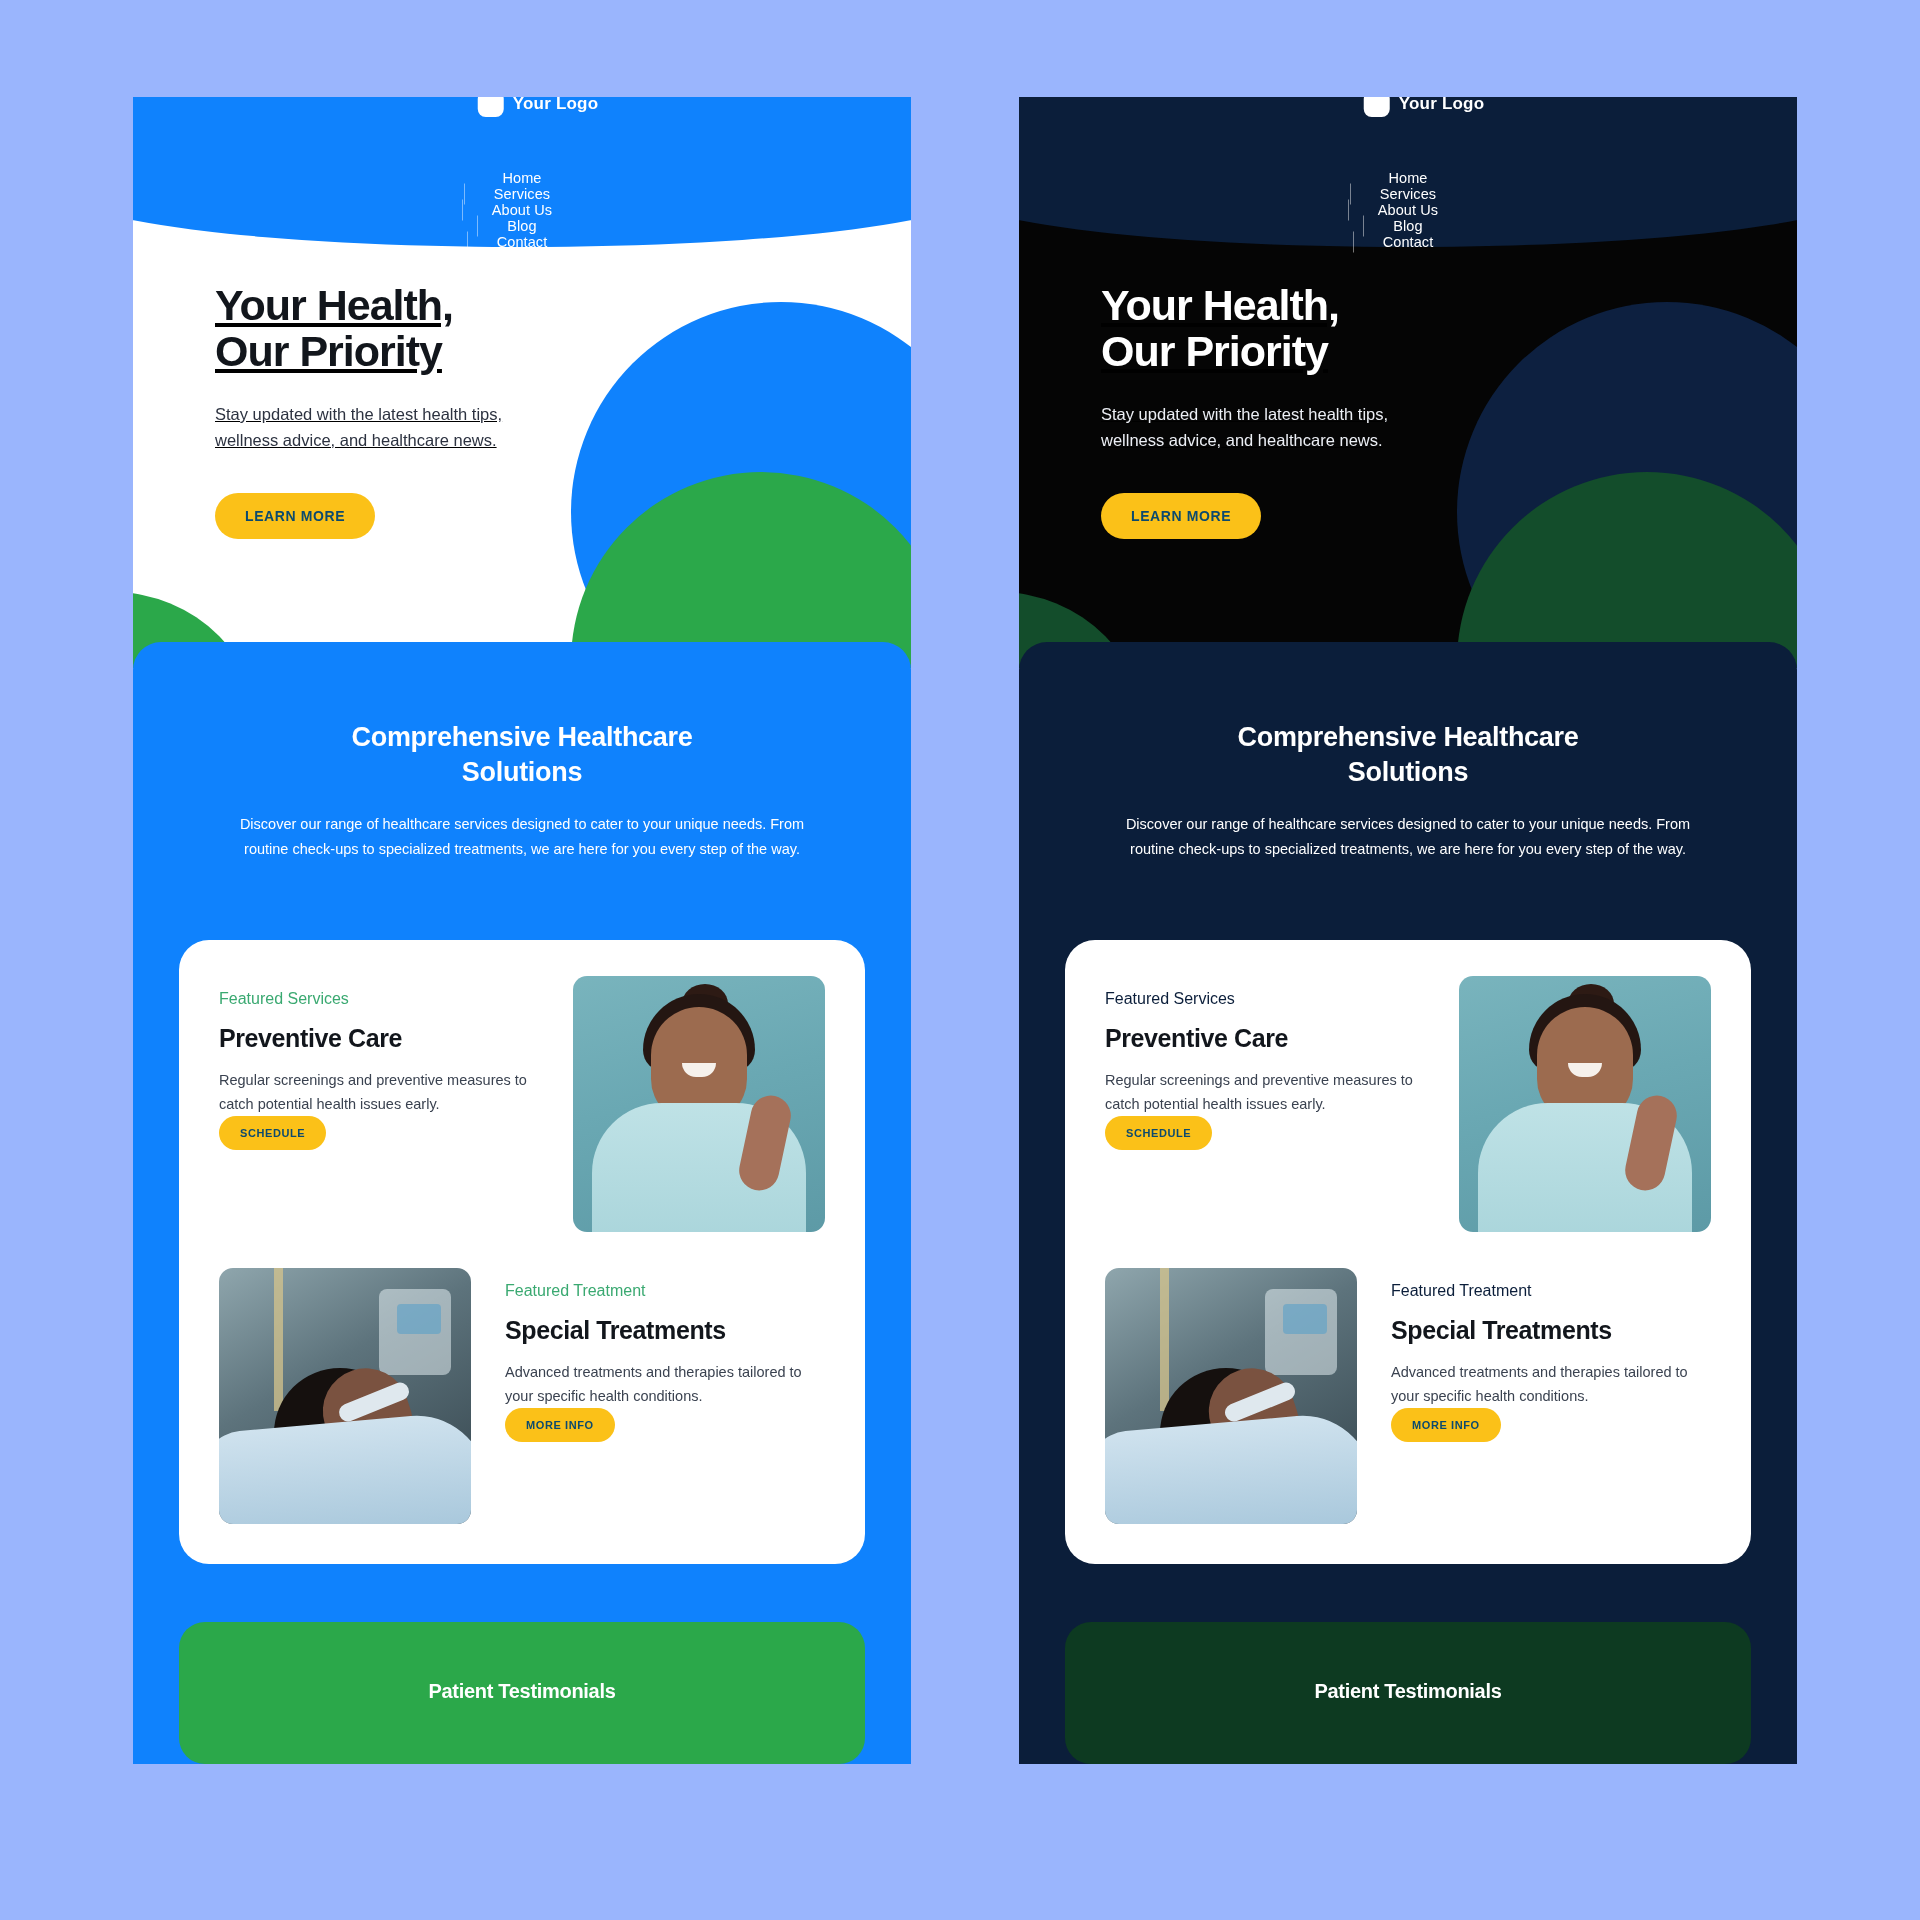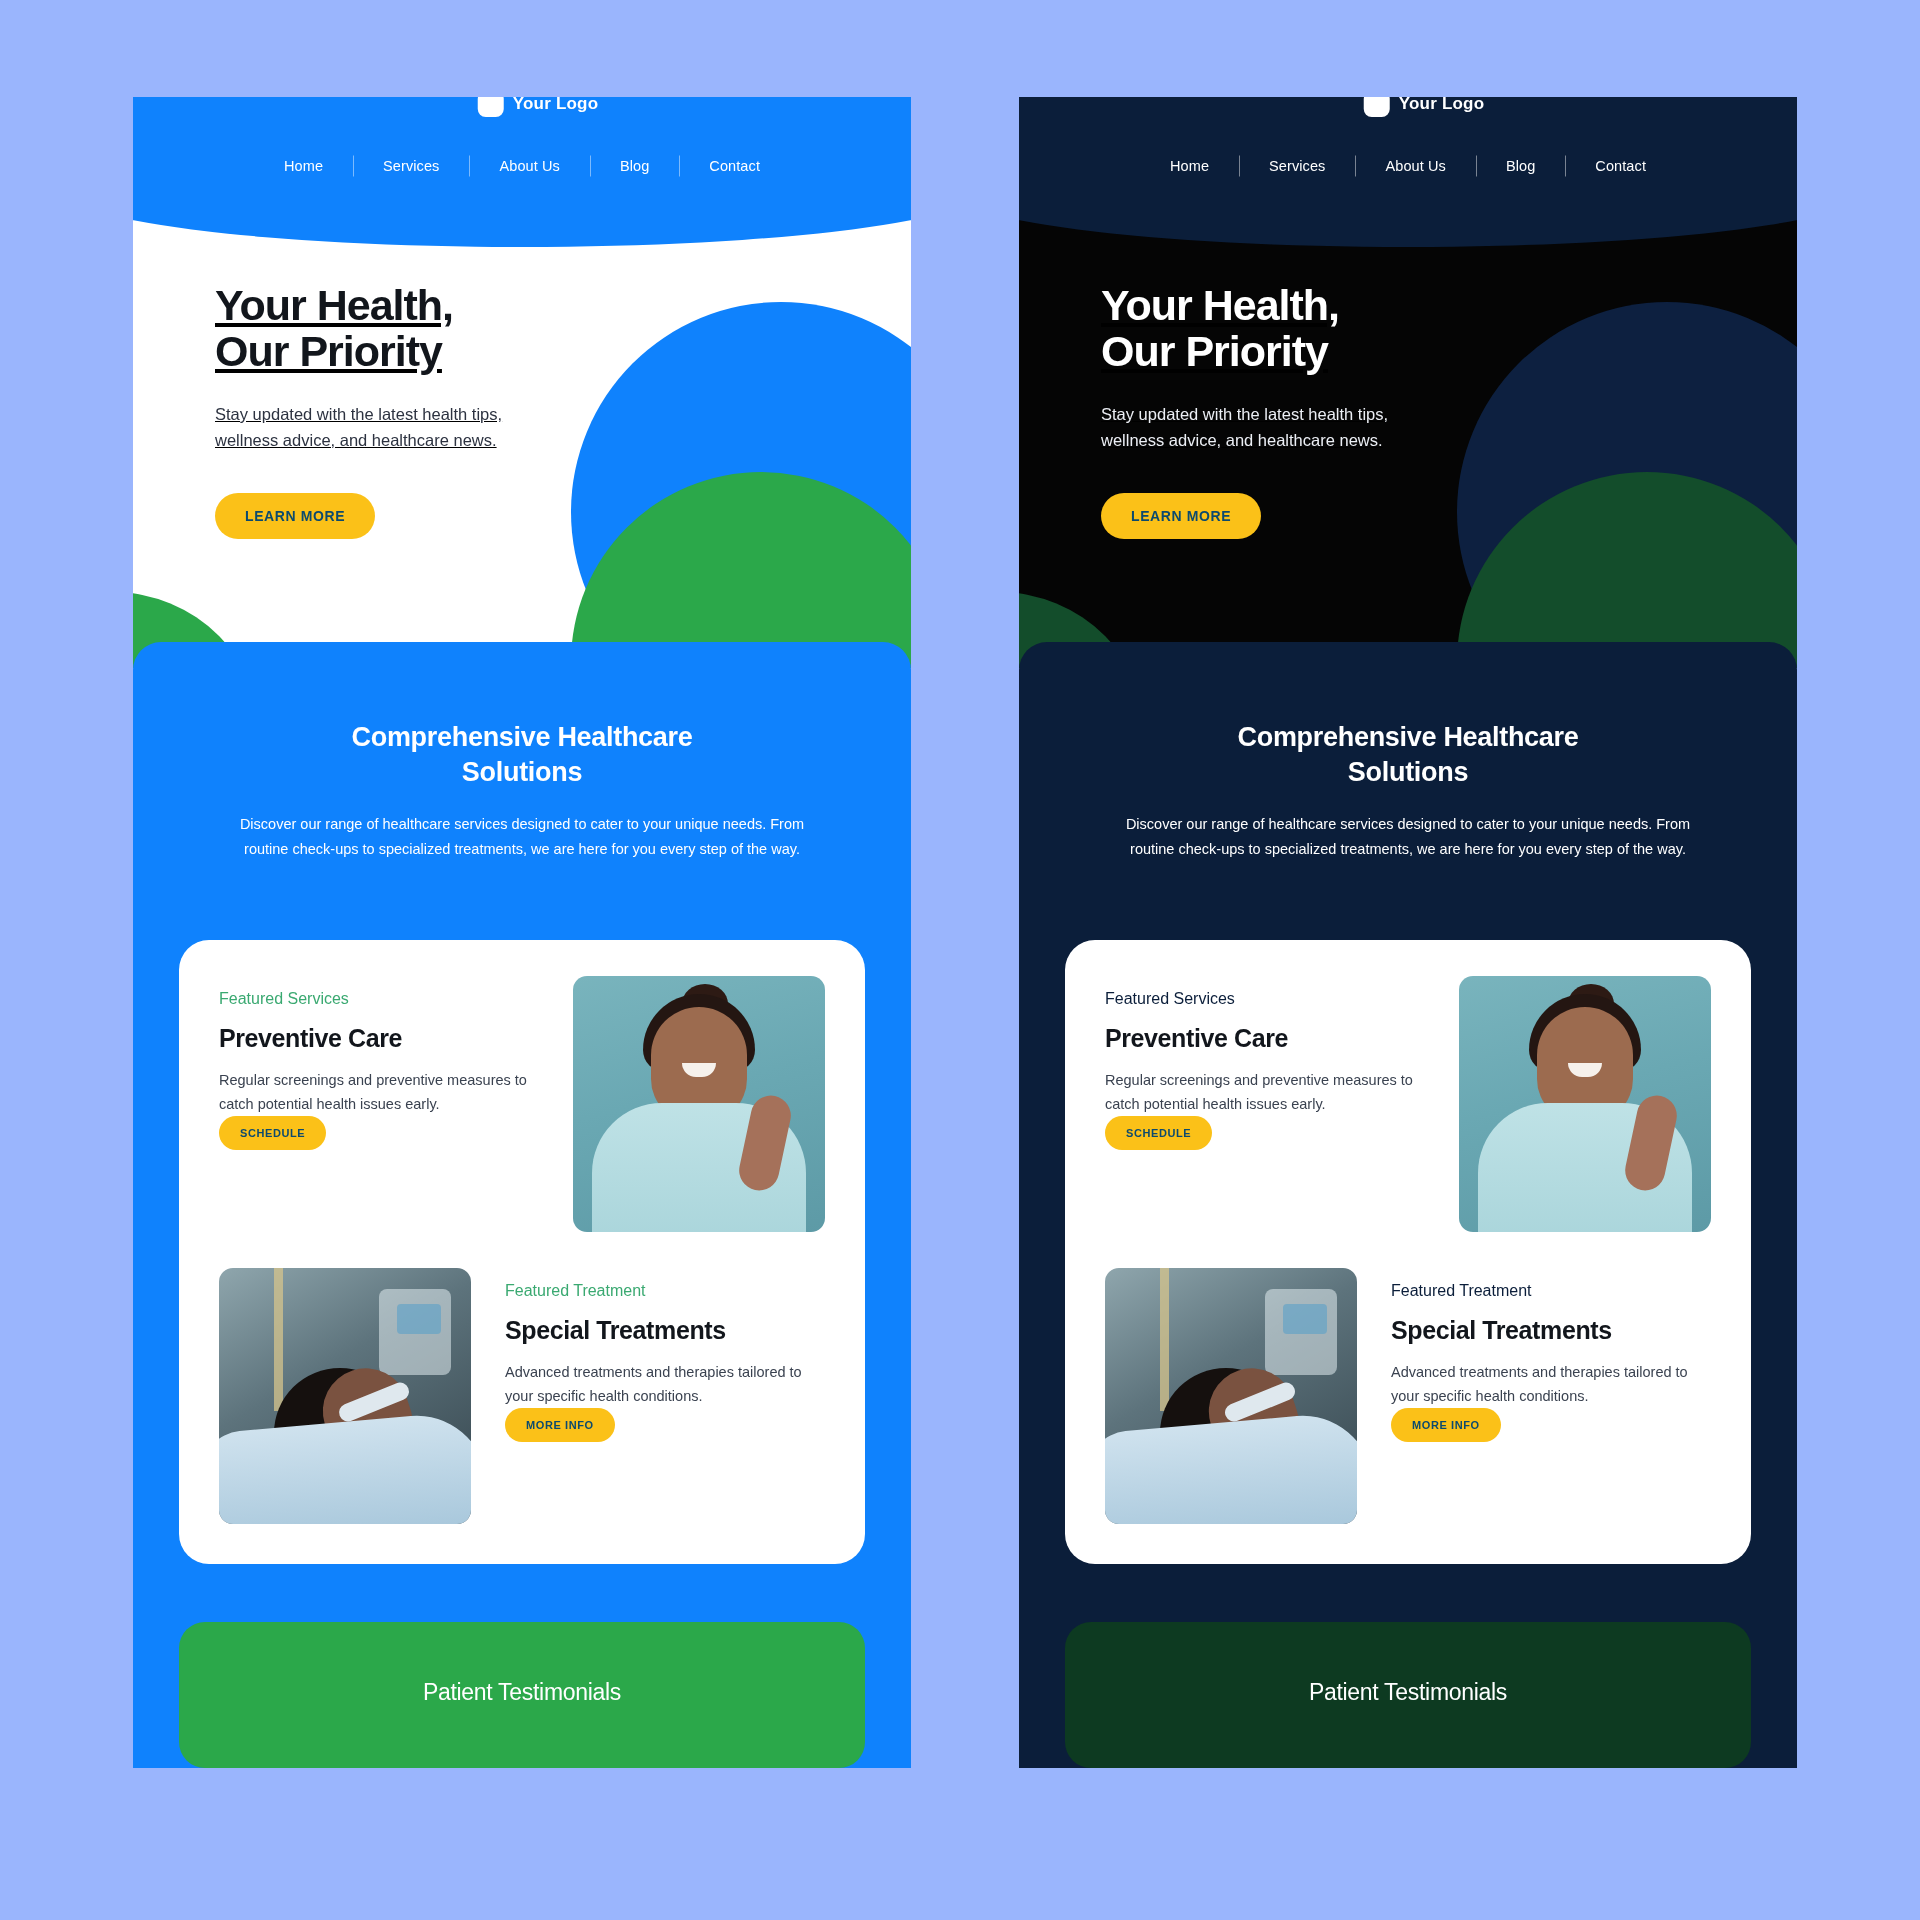--- a/index.html
+++ b/index.html
@@ -56,25 +56,26 @@
   .logo-text {
     color:#ffffff;
     font-size:17px;
     font-weight:700;
     letter-spacing:.2px;
     white-space:nowrap;
   }
 
   .nav-links {
     position:absolute;
-    top:61px; left:0; right:0;
+    top:73px; left:0; right:0;
     display:flex;
     justify-content:center;
     align-items:center;
     z-index:3;
+    flex-direction:column;
   }
   .nav-links a {
     color:#ffffff;
     font-size:14.5px;
     text-decoration:none;
     padding:0 30px;
     position:relative;
     white-space:nowrap;
     letter-spacing:.1px;
   }
@@ -221,22 +222,22 @@
   .testi {
     margin:58px 46px 0 46px;
     border-radius:26px;
     padding:56px 0 60px 0;
     text-align:center;
   }
   .light .testi { background:#2ba84a; }
   .dark  .testi { background:#0d3a21; }
   .testi h2 {
     color:#ffffff;
-    font-size:23px;
-    font-weight:400;
+    font-size:20px;
+    font-weight:700;
     letter-spacing:-.3px;
   }
 
   
   .ph-nurse { background:linear-gradient(165deg,#79b4bd 0%,#6aa8b3 45%,#5d9aa6 100%); }
   .ph-nurse .head {
     position:absolute; left:50%; top:12%;
     transform:translateX(-50%);
     width:96px; height:116px;
     border-radius:48px 48px 44px 44px;

